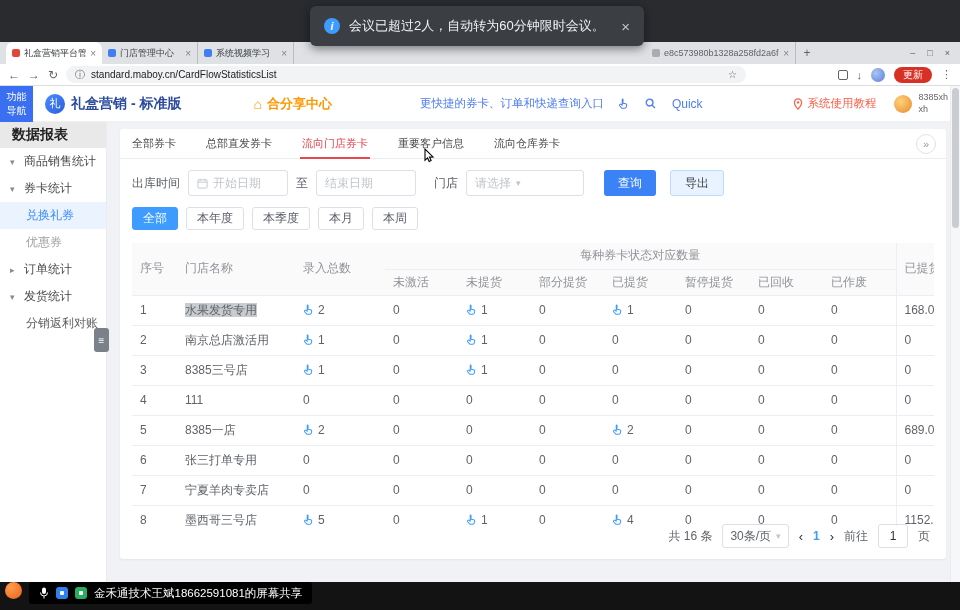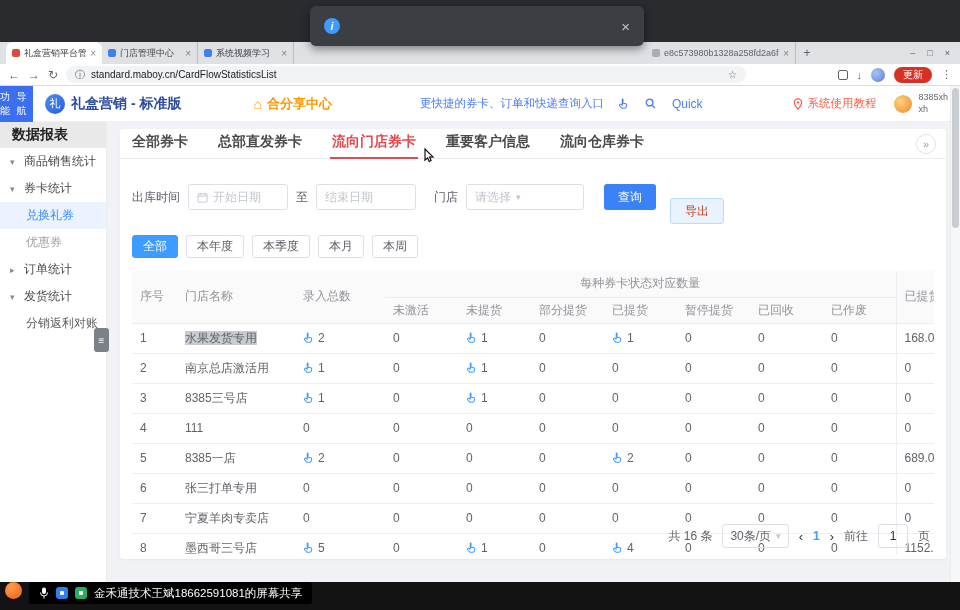--- a/index.html
+++ b/index.html
@@ -32,21 +32,21 @@
   .update-pill { background:#d93025; color:#fff; border-radius:9px; padding:2px 9px; font-size:10px; line-height:1.2; }
   .kebab { color:#5f6368; font-size:11px; }
 
   
   .meeting-banner { position:absolute; top:6px; left:310px; width:334px; height:40px; background:#3b3e43; border-radius:6px; display:flex; align-items:center; gap:9px; padding:0 14px; box-shadow:0 3px 10px rgba(0,0,0,.45); z-index:60; color:#f2f2f2; font-size:13px; }
   .info-ic { width:16px; height:16px; border-radius:50%; background:#3e9bff; color:#fff; font-size:11px; font-style:italic; font-weight:bold; display:flex; align-items:center; justify-content:center; flex:none; }
   .banner-close { margin-left:auto; color:#c3c6ca; font-size:15px; }
 
   
   .app-header { position:absolute; top:86px; left:0; right:0; height:36px; background:#fff; border-bottom:1px solid #eef0f3; display:flex; align-items:center; }
-  .fn-nav { width:33px; height:36px; background:#3a6ff2; color:#fff; font-size:10px; line-height:1.35; display:flex; flex-direction:row; align-items:center; justify-content:center; flex:none; }
+  .fn-nav { width:33px; height:36px; background:#3a6ff2; color:#fff; font-size:10px; line-height:1.35; display:flex; flex-direction:column; align-items:center; justify-content:center; flex:none; }
   .logo { display:flex; align-items:center; gap:6px; margin-left:12px; }
   .logo-badge { width:20px; height:20px; border-radius:50%; background:linear-gradient(135deg,#4a8cff,#2b5fd9); color:#fff; font-size:11px; display:flex; align-items:center; justify-content:center; }
   .logo-text { font-size:14px; font-weight:bold; color:#2b4a9e; }
   .share-center { display:flex; align-items:center; gap:5px; margin-left:72px; color:#ff9800; font-weight:bold; font-size:13px; }
   .house { font-size:14px; line-height:1; }
   .quick-tip { margin-left:88px; color:#4d7df2; font-size:11.5px; }
   .quick { display:flex; align-items:center; gap:16px; color:#4d7df2; margin-left:14px; font-size:12px; }
   .hand-blue { color:#4d7df2; display:inline-flex; }
   .tutorial { margin-left:auto; color:#ff5d45; font-size:11.5px; display:flex; gap:4px; align-items:center; }
   .user { display:flex; align-items:center; gap:6px; margin:0 12px 0 18px; }
@@ -61,33 +61,33 @@
   .tri { font-size:9px; color:#8a8a8a; width:9px; flex:none; }
   .sb-child { padding-left:26px; color:#5c5c5c; }
   .sb-child.active { color:#3a8bff; background:#eaf3ff; }
   .sb-child.muted { color:#a2a2a2; }
   .sb-handle { position:absolute; right:-3px; top:206px; width:15px; height:24px; background:#7a8188; border-radius:3px; color:#fff; display:flex; align-items:center; justify-content:center; font-size:10px; z-index:5; }
 
   .main { flex:1; background:#f0f2f5; padding:7px 14px 0 13px; overflow:hidden; }
   .card { background:#fff; border-radius:3px; height:430px; position:relative; box-shadow:0 1px 2px rgba(0,0,0,.05); }
 
   .tabs-row { display:flex; align-items:flex-end; gap:26px; padding:0 10px; height:30px; border-bottom:1px solid #ececec; position:relative; }
-  .ctab { padding:8px 2px 7px; font-weight:bold; font-size:14px; color:#4a4a4a; position:relative; cursor:pointer; }
+  .ctab { padding:8px 2px 7px; font-weight:normal; font-size:11px; color:#4a4a4a; position:relative; cursor:pointer; }
   .ctab.active { color:#e5484d; }
   .ctab.active::after { content:""; position:absolute; left:0; right:0; bottom:-1px; height:2px; background:#e5484d; }
   .collapse-btn { position:absolute; right:10px; top:5px; width:20px; height:20px; border:1px solid #e2e2e2; border-radius:50%; display:flex; align-items:center; justify-content:center; color:#999; font-size:11px; }
 
   .filter-row { display:flex; align-items:center; gap:8px; padding:11px 12px 5px; font-size:12px; color:#5a5e66; }
   .input { height:26px; border:1px solid #dcdfe6; border-radius:3px; display:flex; align-items:center; gap:5px; padding:0 8px; color:#c0c4cc; background:#fff; font-size:12px; }
   .date-input { width:100px; }
   .select { width:118px; justify-content:flex-start; }
   .dd { color:#c0c4cc; font-size:9px; }
   .btn { height:26px; padding:0 14px; border-radius:3px; display:flex; align-items:center; font-size:12px; cursor:pointer; }
   .btn-primary { background:#3b82f6; color:#fff; margin-left:12px; }
-  .btn-plain { background:#e8f3ff; border:1px solid #b9dcff; color:#c2410c; margin-left:6px;margin-top:28px; }
+  .btn-plain { background:#e8f3ff; border:1px solid #b9dcff; color:#404040; margin-left:6px; }
 
   .pills-row { display:flex; gap:8px; padding:6px 12px 9px; }
   .pill { height:23px; padding:0 10px; border:1px solid #dcdfe6; border-radius:3px; display:flex; align-items:center; color:#5a5e66; font-size:12px; cursor:pointer; background:#fff; }
   .pill.active { background:#3e9bff; border-color:#3e9bff; color:#fff; }
 
   .table-clip { margin:4px 12px 0; height:283px; overflow:hidden; }
   table { border-collapse:collapse; table-layout:fixed; width:844px; font-size:12px; }
   th { font-weight:normal; color:#909399; background:#fafafa; height:26px; text-align:left; padding:0 8px; border-bottom:1px solid #ebeef5; white-space:nowrap; overflow:hidden; }
   th.group { text-align:center; }
   td { height:30px; padding:0 8px; color:#5f6368; border-bottom:1px solid #ebeef5; white-space:nowrap; overflow:hidden; }
@@ -167,20 +167,21 @@
       <span class="ext-ic"></span>
       <span class="dl-ic">↓</span>
       <span class="tb-avatar"></span>
       <span class="update-pill">更新</span>
       <span class="kebab">⋮</span>
     </div>
   </div>
 
   <div class="meeting-banner">
     <span class="info-ic">i</span>
+    <span>会议已超过2人，自动转为60分钟限时会议。</span>
     <span class="banner-close">×</span>
   </div>
 
   <div class="app-header">
     <div class="fn-nav">
       <span>功能</span>
       <span>导航</span>
     </div>
     <div class="logo">
       <span class="logo-badge">礼</span>

